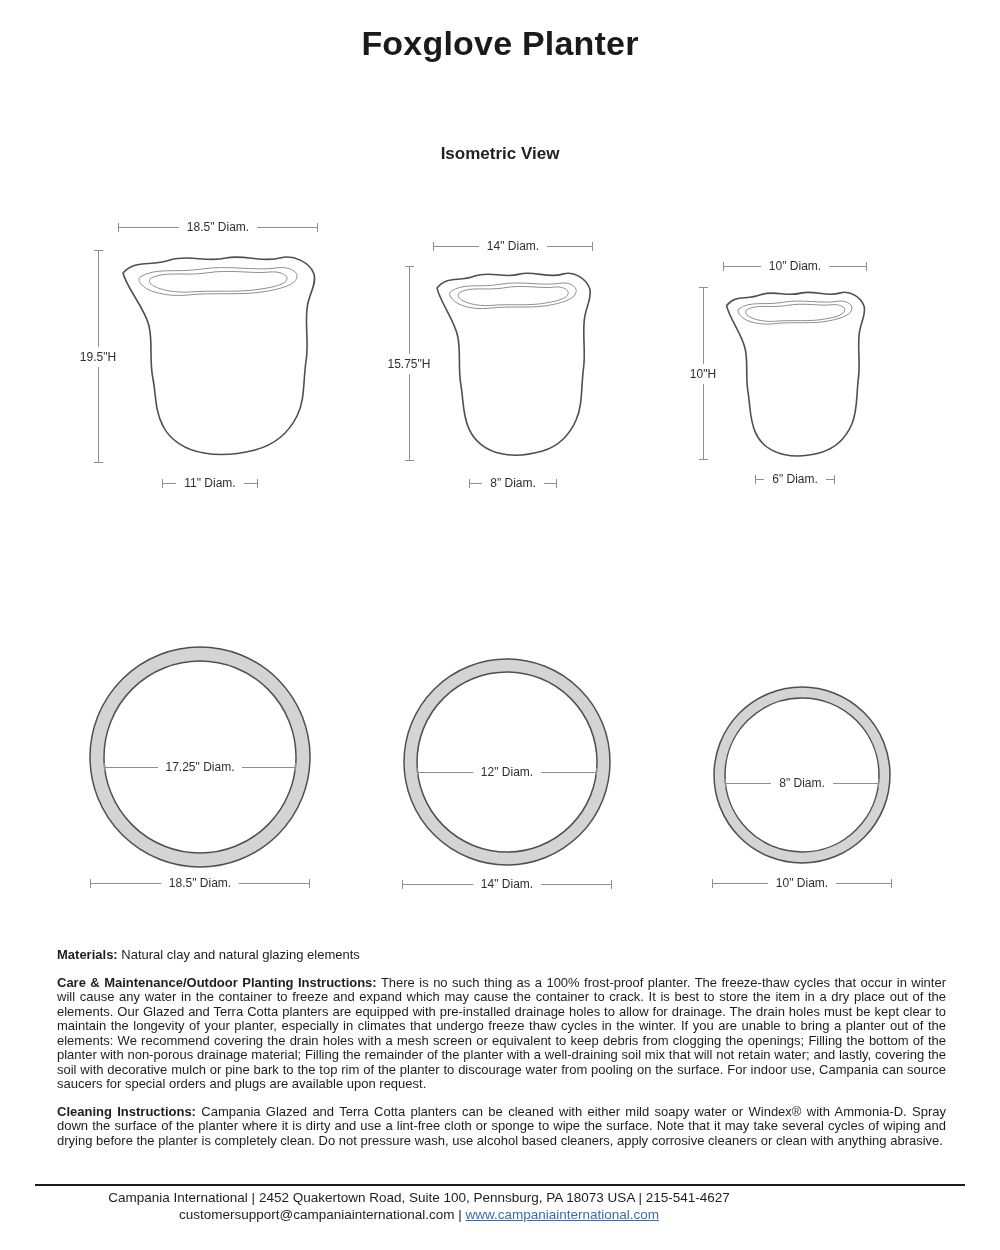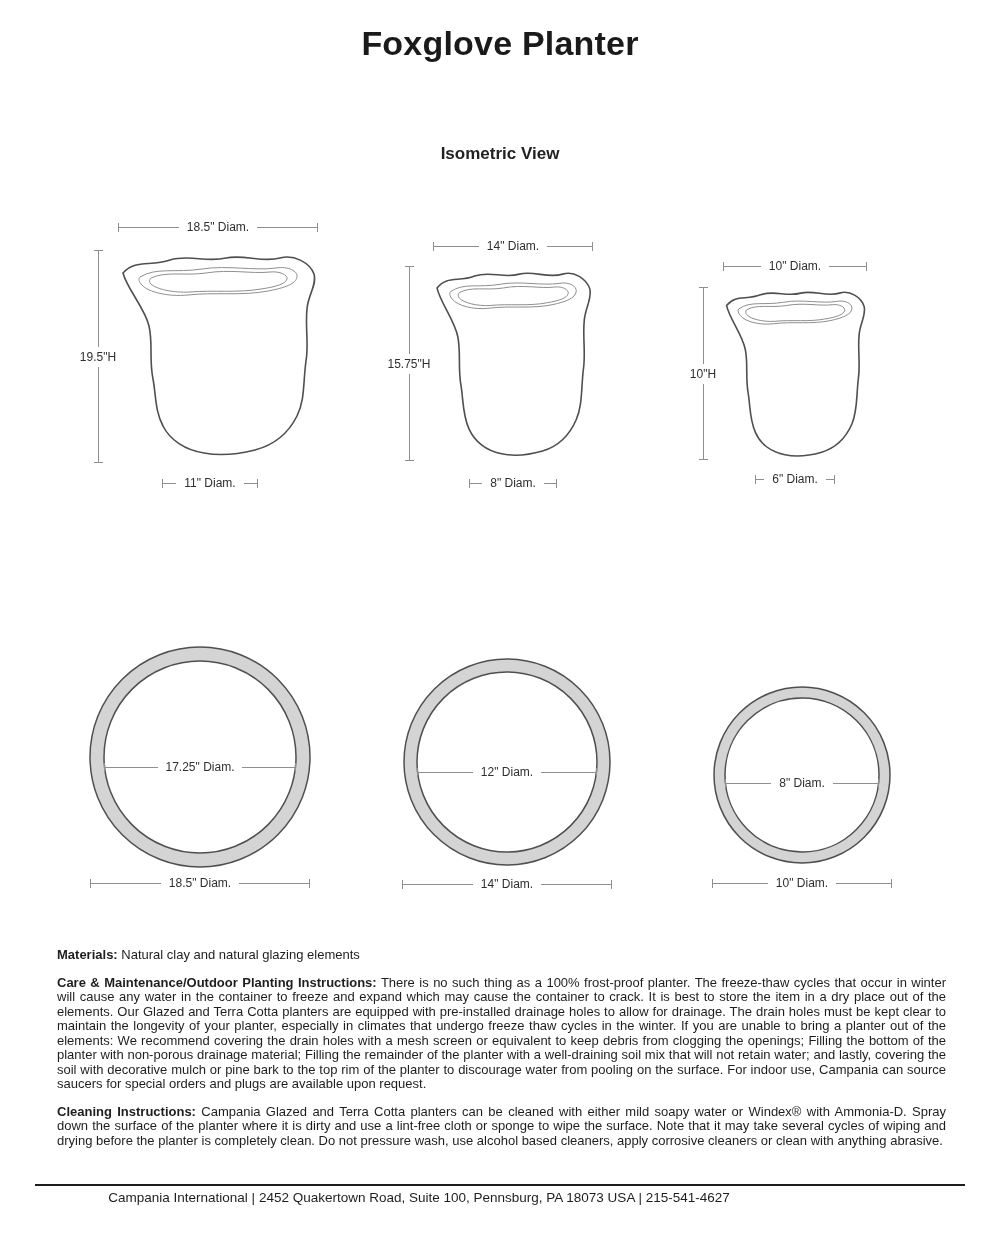--- a/index.html
+++ b/index.html
@@ -216,15 +216,16 @@
 
   <div class="text-block">
     <p><b>Materials:</b><span> Natural clay and natural glazing elements</span></p>
     <p class="just"><b>Care &amp; Maintenance/Outdoor Planting Instructions:</b><span> There is no such thing as a 100% frost-proof planter. The freeze-thaw cycles that occur in winter will cause any water in the container to freeze and expand which may cause the container to crack. It is best to store the item in a dry place out of the elements. Our Glazed and Terra Cotta planters are equipped with pre-installed drainage holes to allow for drainage. The drain holes must be kept clear to maintain the longevity of your planter, especially in climates that undergo freeze thaw cycles in the winter. If you are unable to bring a planter out of the elements: We recommend covering the drain holes with a mesh screen or equivalent to keep debris from clogging the openings; Filling the bottom of the planter with non-porous drainage material; Filling the remainder of the planter with a well-draining soil mix that will not retain water; and lastly, covering the soil with decorative mulch or pine bark to the top rim of the planter to discourage water from pooling on the surface. For indoor use, Campania can source saucers for special orders and plugs are available upon request.</span></p>
     <p class="just"><b>Cleaning Instructions:</b><span> Campania Glazed and Terra Cotta planters can be cleaned with either mild soapy water or Windex® with Ammonia-D. Spray down the surface of the planter where it is dirty and use a lint-free cloth or sponge to wipe the surface. Note that it may take several cycles of wiping and drying before the planter is completely clean. Do not pressure wash, use alcohol based cleaners, apply corrosive cleaners or clean with anything abrasive.</span></p>
   </div>
 
   <div class="footer-rule"></div>
   <div class="footer">
     <div>Campania International | 2452 Quakertown Road, Suite 100, Pennsburg, PA 18073 USA | 215-541-4627</div>
+    <div><span>customersupport@campaniainternational.com | </span><a>www.campaniainternational.com</a></div>
   </div>
 
 </div>
 
 </body></html>

